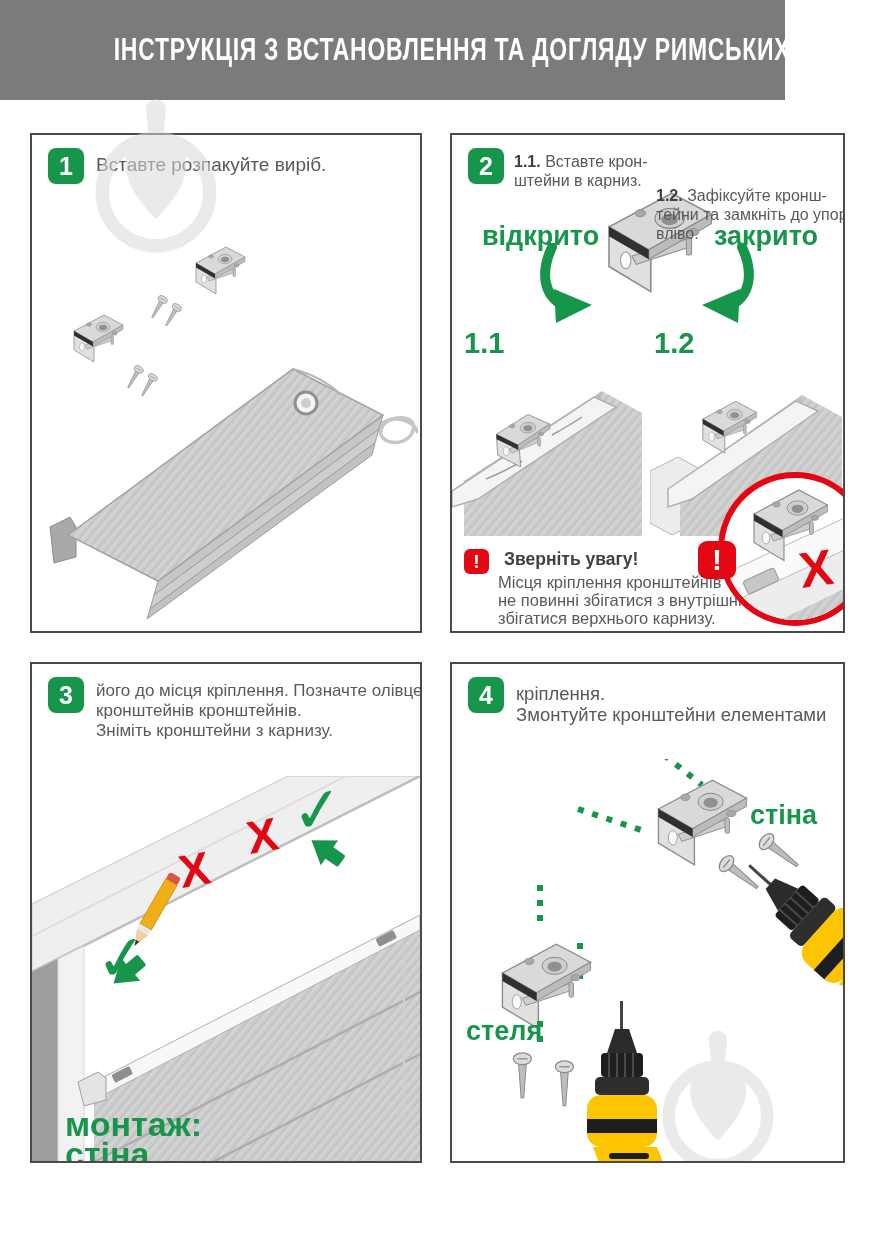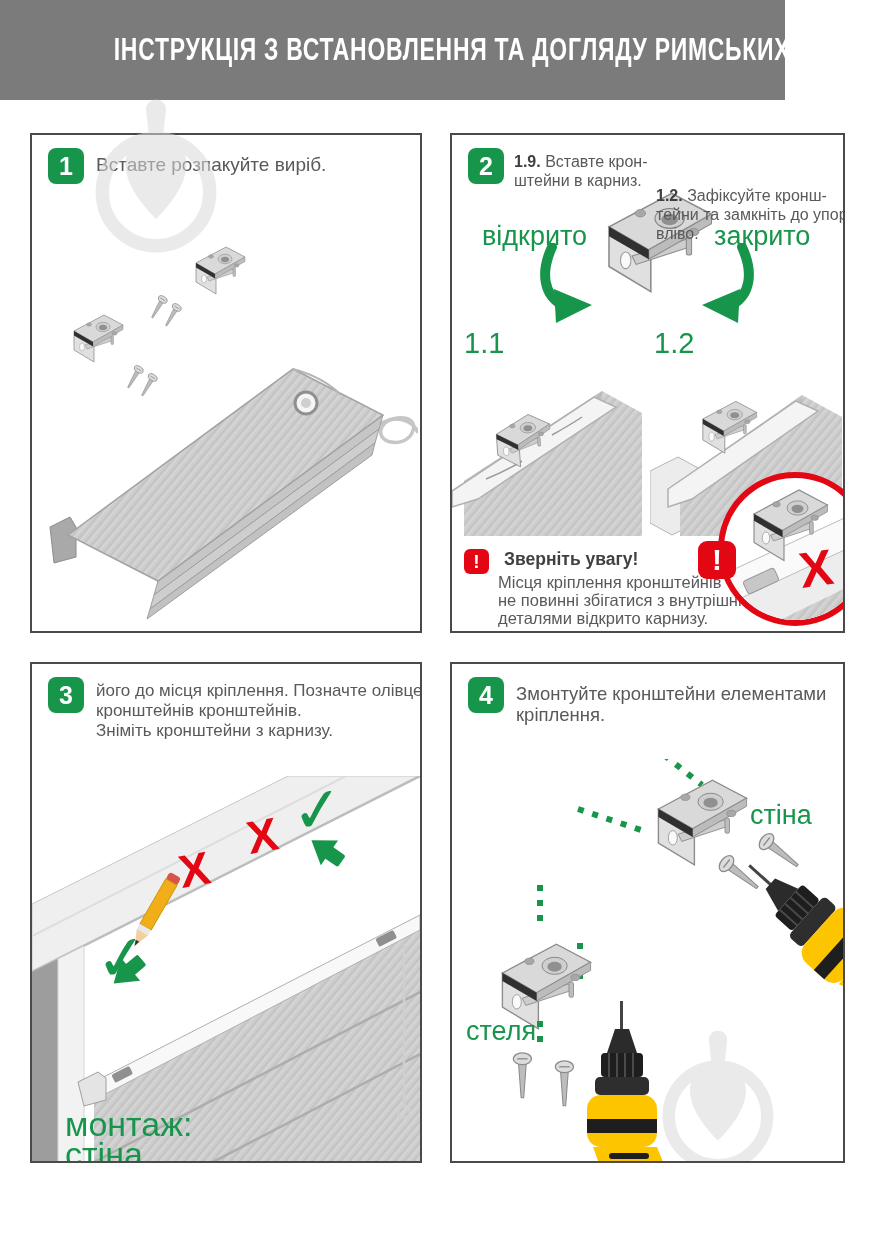--- a/index.html
+++ b/index.html
@@ -29,21 +29,21 @@
   .badge{
     position:absolute;left:16px;top:13px;width:36px;height:36px;border-radius:8px;
     background:var(--green);color:#fff;font-weight:bold;font-size:25px;text-align:center;line-height:36px;z-index:5;
   }
   .step-text{position:absolute;left:64px;top:19px;font-size:19px;line-height:22px;white-space:nowrap;z-index:5;}
   .lines{position:absolute;font-size:16.5px;line-height:19px;white-space:nowrap;z-index:5;}
   .sub{position:absolute;top:17px;font-size:16px;line-height:19px;white-space:nowrap;z-index:5;}
   .sub b{color:#3f4041;}
   #sub1{left:62px;}
   #sub2{left:204px;margin-top:34px;}
-  .glabel{position:absolute;color:var(--green);font-weight:normal;white-space:nowrap;z-index:6;}
+  .glabel{position:absolute;color:var(--green);font-weight:bold;white-space:nowrap;z-index:6;}
   .fig-label{font-size:29px;}
   .state-label{font-size:27px;}
   .mount-label{font-size:34px;line-height:30px;}
   .warn-badge{
     position:absolute;background:var(--red);color:#fff;font-weight:bold;text-align:center;z-index:7;
   }
   .warn-badge.sm{left:12px;top:414px;width:25px;height:25px;border-radius:6px;font-size:19px;line-height:25px;}
   .warn-badge.lg{left:246px;top:406px;width:38px;height:38px;border-radius:9px;font-size:30px;line-height:38px;}
   .warn-title{position:absolute;left:52px;top:414px;font-size:17.5px;font-weight:bold;color:#3f4041;z-index:7;white-space:nowrap;}
   .warn-lines{left:46px;top:438px;font-size:16.5px;line-height:18px;}
@@ -142,21 +142,21 @@
     <polygon points="30,308 255,142 345,188 120,354" fill="url(#fab)" stroke="#a2a2a2" stroke-width="1.5"></polygon>
     <path d="M255,142 q30,8 48,26" fill="none" stroke="#b5b5b5" stroke-width="2"></path>
     <circle cx="268" cy="176" r="11" fill="#f5f5f5" stroke="#8f8f8f" stroke-width="3"></circle>
     <circle cx="268" cy="176" r="5" fill="#cfcfcf"></circle>
   </svg>
 </div>
 
 <div class="panel" id="panel2">
   <div class="badge">2</div>
   <div class="sub" id="sub1">
-    <b>1.9.</b>
+    <b>1.1.</b>
     <span>Вставте крон-</span>
     <div>штейни в карниз.</div>
   </div>
   <div class="sub" id="sub2">
     <b>1.2.</b>
     <span>Зафіксуйте кронш-</span>
     <div>тейни та замкніть до упору</div>
     <div>вліво.</div>
   </div>
 
@@ -189,21 +189,21 @@
     <polygon points="30,150 152,64 152,76 30,162" fill="#9f9f9f" opacity="0.3"></polygon>
     <polygon points="18,158 146,70 168,80 42,168 18,176" fill="#f4f4f4" stroke="#b0b0b0" stroke-width="1.5"></polygon>
     <use href="#bracket" transform="translate(44,66) scale(0.55)"></use>
   </svg>
 
   <div class="warn-badge sm">!</div>
   <div class="warn-title">Зверніть увагу!</div>
   <div class="lines warn-lines">
     <div>Місця кріплення кронштейнів</div>
     <div>не повинні збігатися з внутрішніми</div>
-    <div>деталями відкрито карнизу.</div>
+    <div>збігатися верхнього карнизу.</div>
   </div>
 
   <div class="red-circle">
     <svg width="142" height="142" viewBox="0 0 142 142">
       <polygon points="0,118 142,52 142,142 0,142" fill="#ededed"></polygon>
       <polygon points="0,96 142,30 142,62 0,128" fill="#fafafa" stroke="#bbbbbb"></polygon>
       <polygon points="56,142 142,100 142,142" fill="url(#fab)"></polygon>
       <rect x="20" y="96" width="34" height="14" rx="3" transform="rotate(-25 37 103)" fill="#c7c7c7" stroke="#9a9a9a"></rect>
       <use href="#bracket" transform="translate(18,6) scale(0.75)"></use>
       <text class="mark-x2" x="78" y="110" transform="rotate(-8 78 110)">X</text>
@@ -250,22 +250,22 @@
   </svg>
   <div class="glabel mount-label" style="left:33px;top:445px">
     <div>монтаж:</div>
     <div>стіна</div>
   </div>
 </div>
 
 <div class="panel" id="panel4">
   <div class="badge">4</div>
   <div class="lines" style="left:64px;top:19px;font-size:18.5px;line-height:21px">
+    <div>кріплення.</div>
     <div>Змонтуйте кронштейни елементами</div>
-    <div>кріплення.</div>
   </div>
   <svg class="illus" style="left:0;top:95px" width="391" height="404" viewBox="0 0 391 404">
     <line class="dots" x1="212" y1="-4" x2="250" y2="26"></line>
     <line class="dots" x1="126" y1="50" x2="192" y2="72"></line>
     <use href="#bracket" transform="translate(192,14) scale(0.9)"></use>
     <use href="#screw" transform="translate(262,108) rotate(-52) scale(1.3)"></use>
     <use href="#screw" transform="translate(302,86) rotate(-52) scale(1.3)"></use>
     <g transform="translate(302,110) rotate(-48)">
       <use href="#drill" x="-65" y="-6"></use>
     </g>

